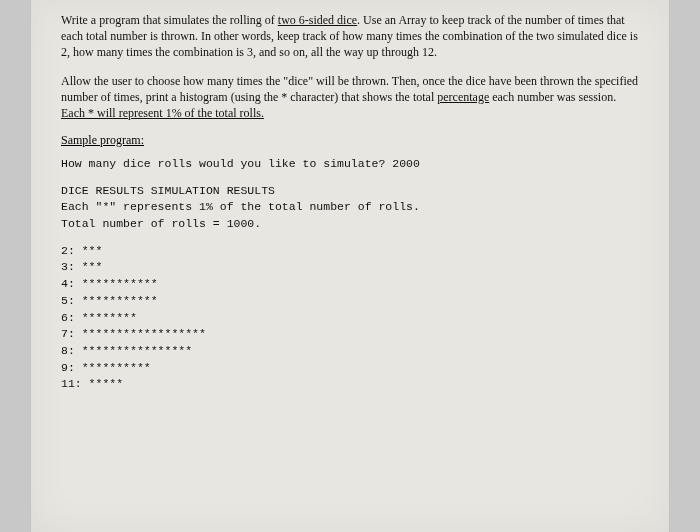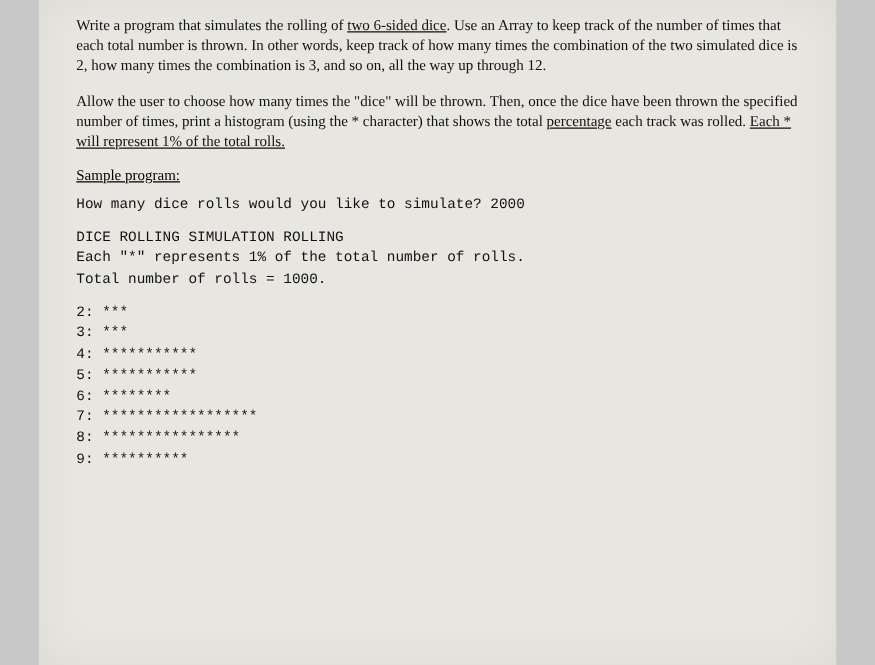--- a/index.html
+++ b/index.html
@@ -50,35 +50,36 @@
 </head>
 <body>
 
 <div class="page">
 
   <div class="para">
     <span>Write a program that simulates the rolling of </span><span class="u">two 6-sided dice</span><span>. Use an Array to keep track of the number of times that each total number is thrown. In other words, keep track of how many times the combination of the two simulated dice is 2, how many times the combination is 3, and so on, all the way up through 12.</span>
   </div>
 
   <div class="para">
-    <span>Allow the user to choose how many times the "dice" will be thrown. Then, once the dice have been thrown the specified number of times, print a histogram (using the * character) that shows the total </span><span class="u">percentage</span><span> each track was rolled. </span><span class="u">Each * will represent 1% of the total rolls.</span>
+    <span>Allow the user to choose how many times the "dice" will be thrown. Then, once the dice have been thrown the specified number of times, print a histogram (using the * character) that shows the total </span><span class="u">percentage</span><span> each number was session. </span><span class="u">Each * will represent 1% of the total rolls.</span>
   </div>
 
   <div class="sample-label">Sample program:</div>
 
 
   <div class="mono mono-block">How many dice rolls would you like to simulate? 2000</div>
 
-  <div class="mono">DICE ROLLING SIMULATION ROLLING</div>
+  <div class="mono">DICE RESULTS SIMULATION RESULTS</div>
   <div class="mono">Each "*" represents 1% of the total number of rolls.</div>
   <div class="mono mono-block">Total number of rolls = 1000.</div>
 
   <div class="mono">2: ***</div>
   <div class="mono">3: ***</div>
   <div class="mono">4: ***********</div>
   <div class="mono">5: ***********</div>
   <div class="mono">6: ********</div>
   <div class="mono">7: ******************</div>
   <div class="mono">8: ****************</div>
   <div class="mono">9: **********</div>
+  <div class="mono">11: *****</div>
 
 
 </div>
 
 </body></html>

